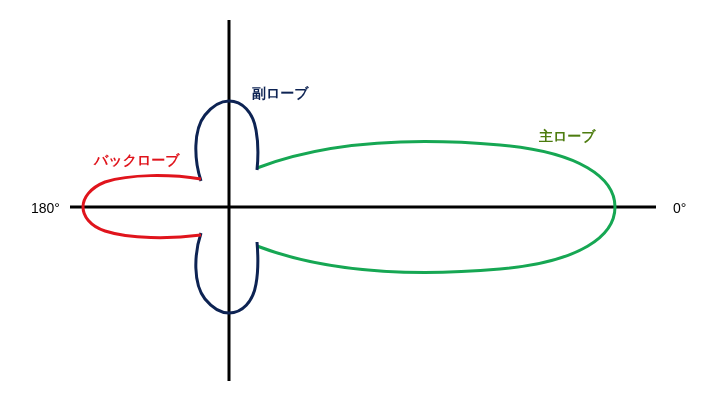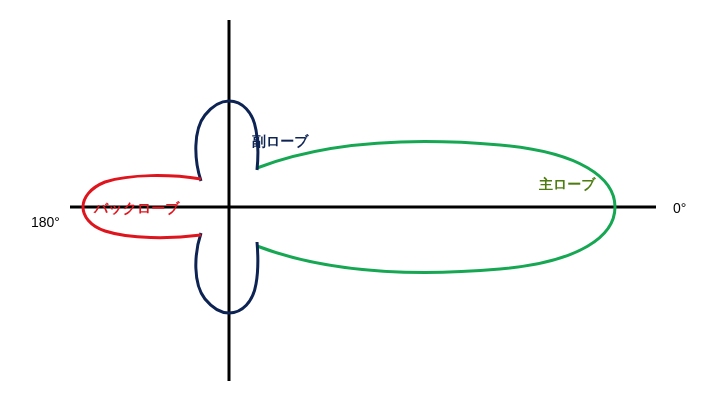--- a/index.html
+++ b/index.html
@@ -1,19 +1,19 @@
 <!DOCTYPE html>
 <html><head>
   <meta charset="utf-8">
   <style>
     html, body { margin: 0; padding: 0; background: #ffffff; }
     body { width: 719px; height: 408px; position: relative; overflow: hidden;
            font-family: "DejaVu Sans", "Liberation Sans", sans-serif; }
     #diagram { position: absolute; left: 0; top: 0; width: 719px; height: 408px; }
-    .label { position: absolute; font-weight: bold; font-size: 14px; white-space: nowrap; line-height: 1; margin-top: 48px; }
+    .label { position: absolute; font-weight: bold; font-size: 14px; white-space: nowrap; line-height: 1; }
     .angle { position: absolute; font-size: 14px; color: #000; white-space: nowrap; line-height: 1;
              font-family: "Liberation Sans", "DejaVu Sans", sans-serif; }
   </style>
 </head>
 <body>
 
 <svg id="diagram" viewBox="0 0 719 408" xmlns="http://www.w3.org/2000/svg">
 
   <line x1="70" y1="207" x2="656" y2="207" stroke="#000" stroke-width="3"></line>
   <line x1="229" y1="20" x2="229" y2="381" stroke="#000" stroke-width="3"></line>
@@ -26,15 +26,15 @@
 
   <path d="M201,179 C170,174 130,174 105,182 C90,188 83,198 83,207 C83,216 90,226 105,231 C130,239 170,239 201,235" fill="none" stroke="#e0141c" stroke-width="3"></path>
 </svg>
 
 <div class="label" style="left:252px; top:86px; color:#0d2353;">副ローブ</div>
 
 <div class="label" style="left:94px; top:153px; color:#e0141c;text-align:right;">バックローブ</div>
 
 <div class="label" style="left:539px; top:129px; color:#4d7c0f;">主ローブ</div>
 
-<div class="angle" style="left:31px; top:215px;">180°</div>
+<div class="angle" style="left:31px; top:201px;">180°</div>
 
 <div class="angle" style="left:673px; top:201px;">0°</div>
 
 </body></html>

